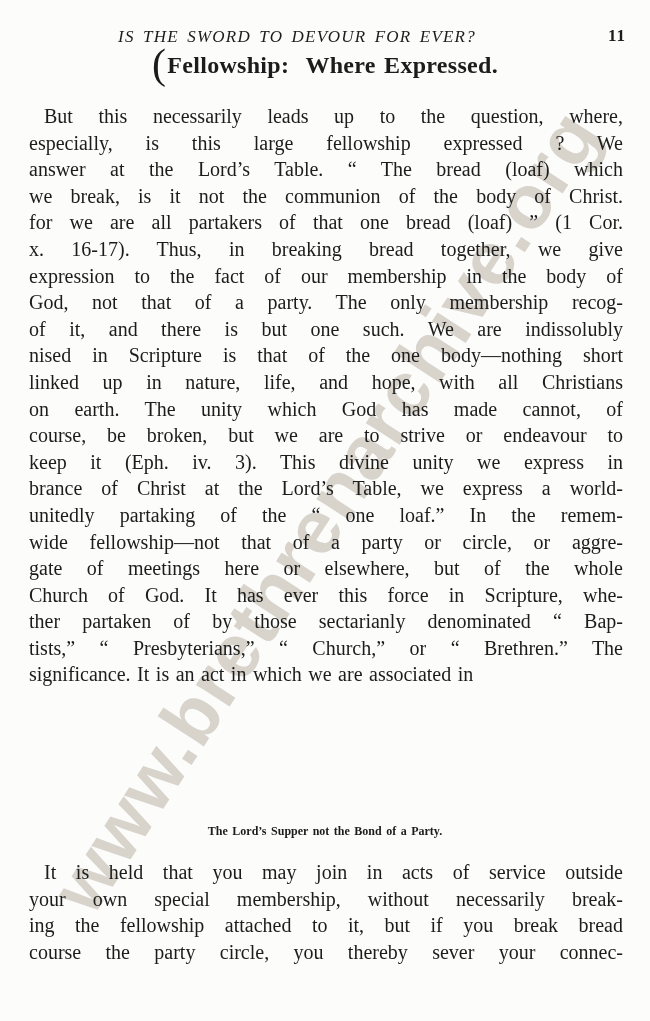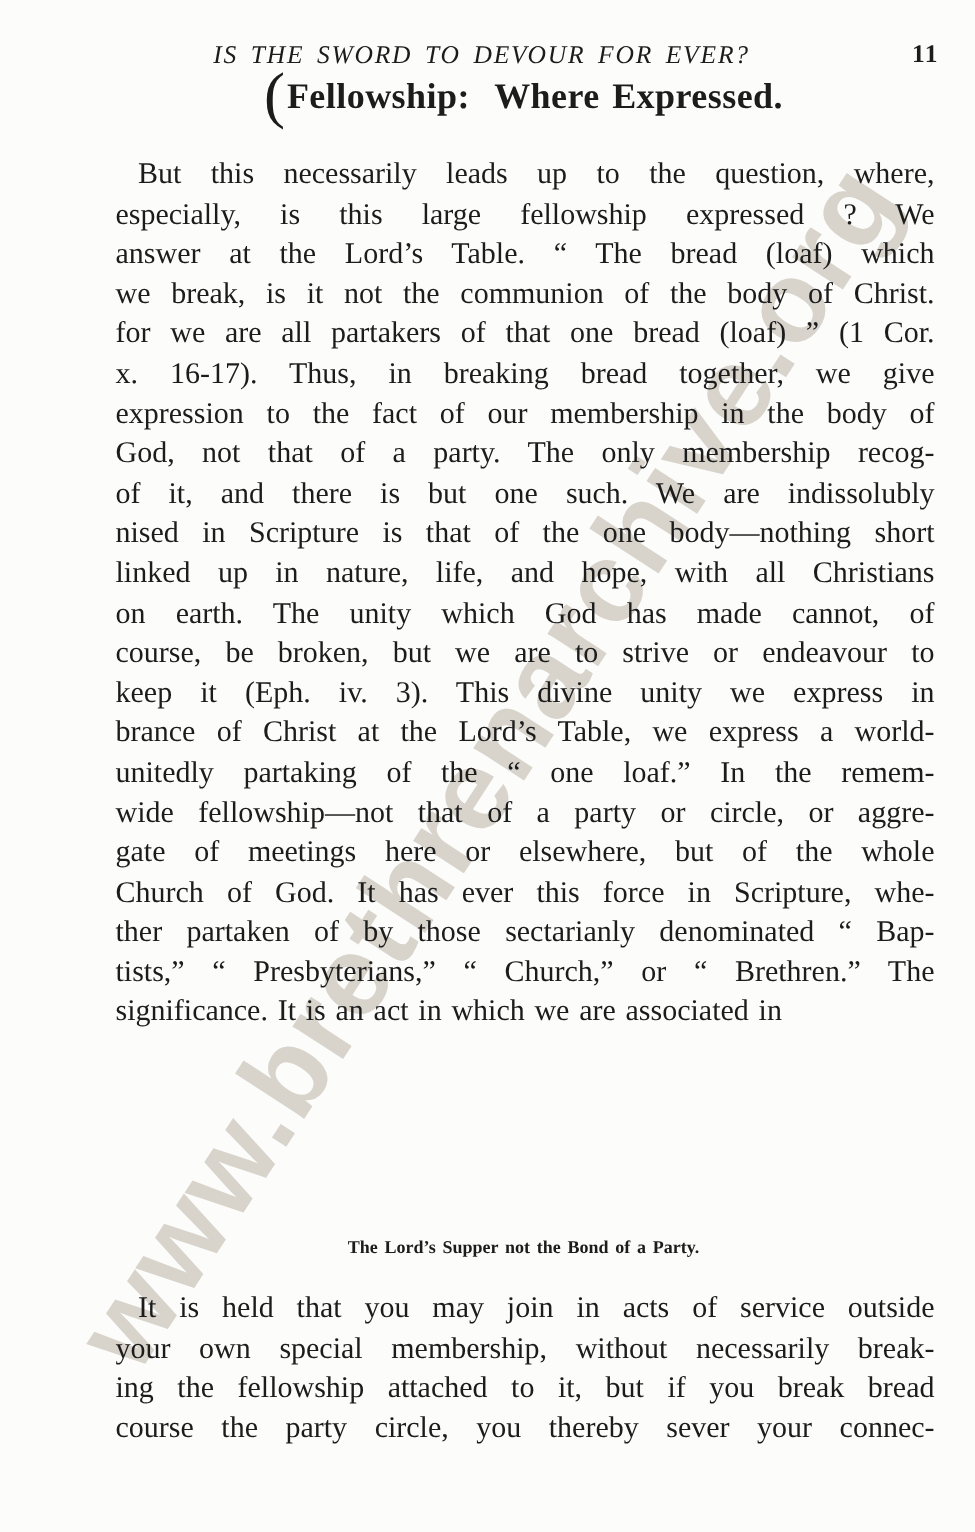--- a/index.html
+++ b/index.html
@@ -20,21 +20,21 @@
     font-family:"Liberation Sans","DejaVu Sans",sans-serif;
     font-weight:700;
     font-size:76px;
     letter-spacing:1px;
     color:#d8d4cc;
     white-space:nowrap;
     z-index:0;
     user-select:none;
   }
 
-  .content { position:absolute; inset:0; z-index:1;margin-left:48px; }
+  .content { position:absolute; inset:0; z-index:1; }
 
   .running-header {
     position:absolute; top:27px; left:0; right:56px;
     text-align:center;
     font-style:italic;
     font-size:17px;
     letter-spacing:1.2px;
     word-spacing:3px;
   }
   .page-number {

